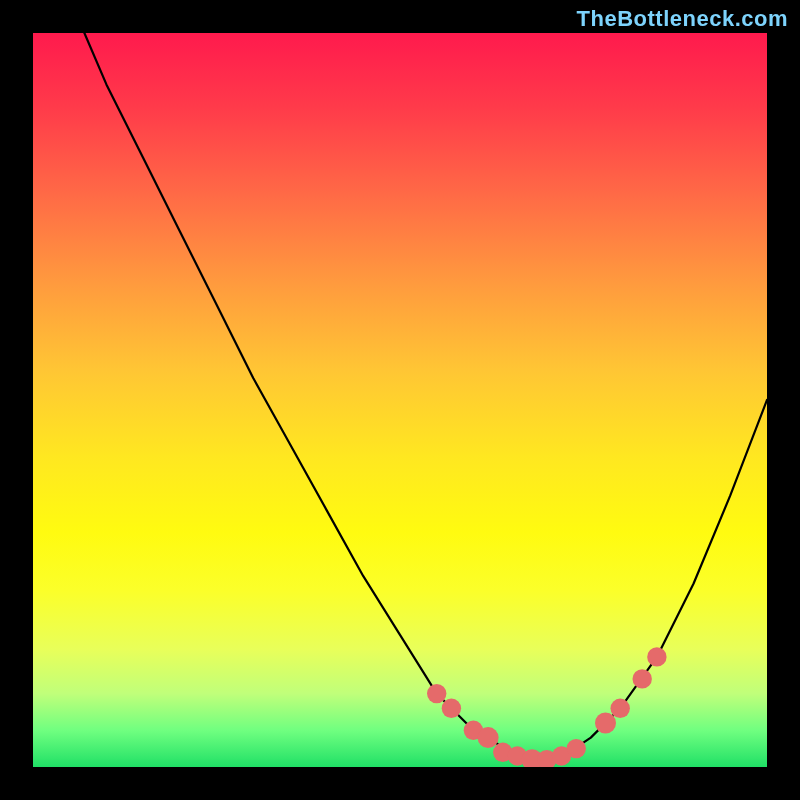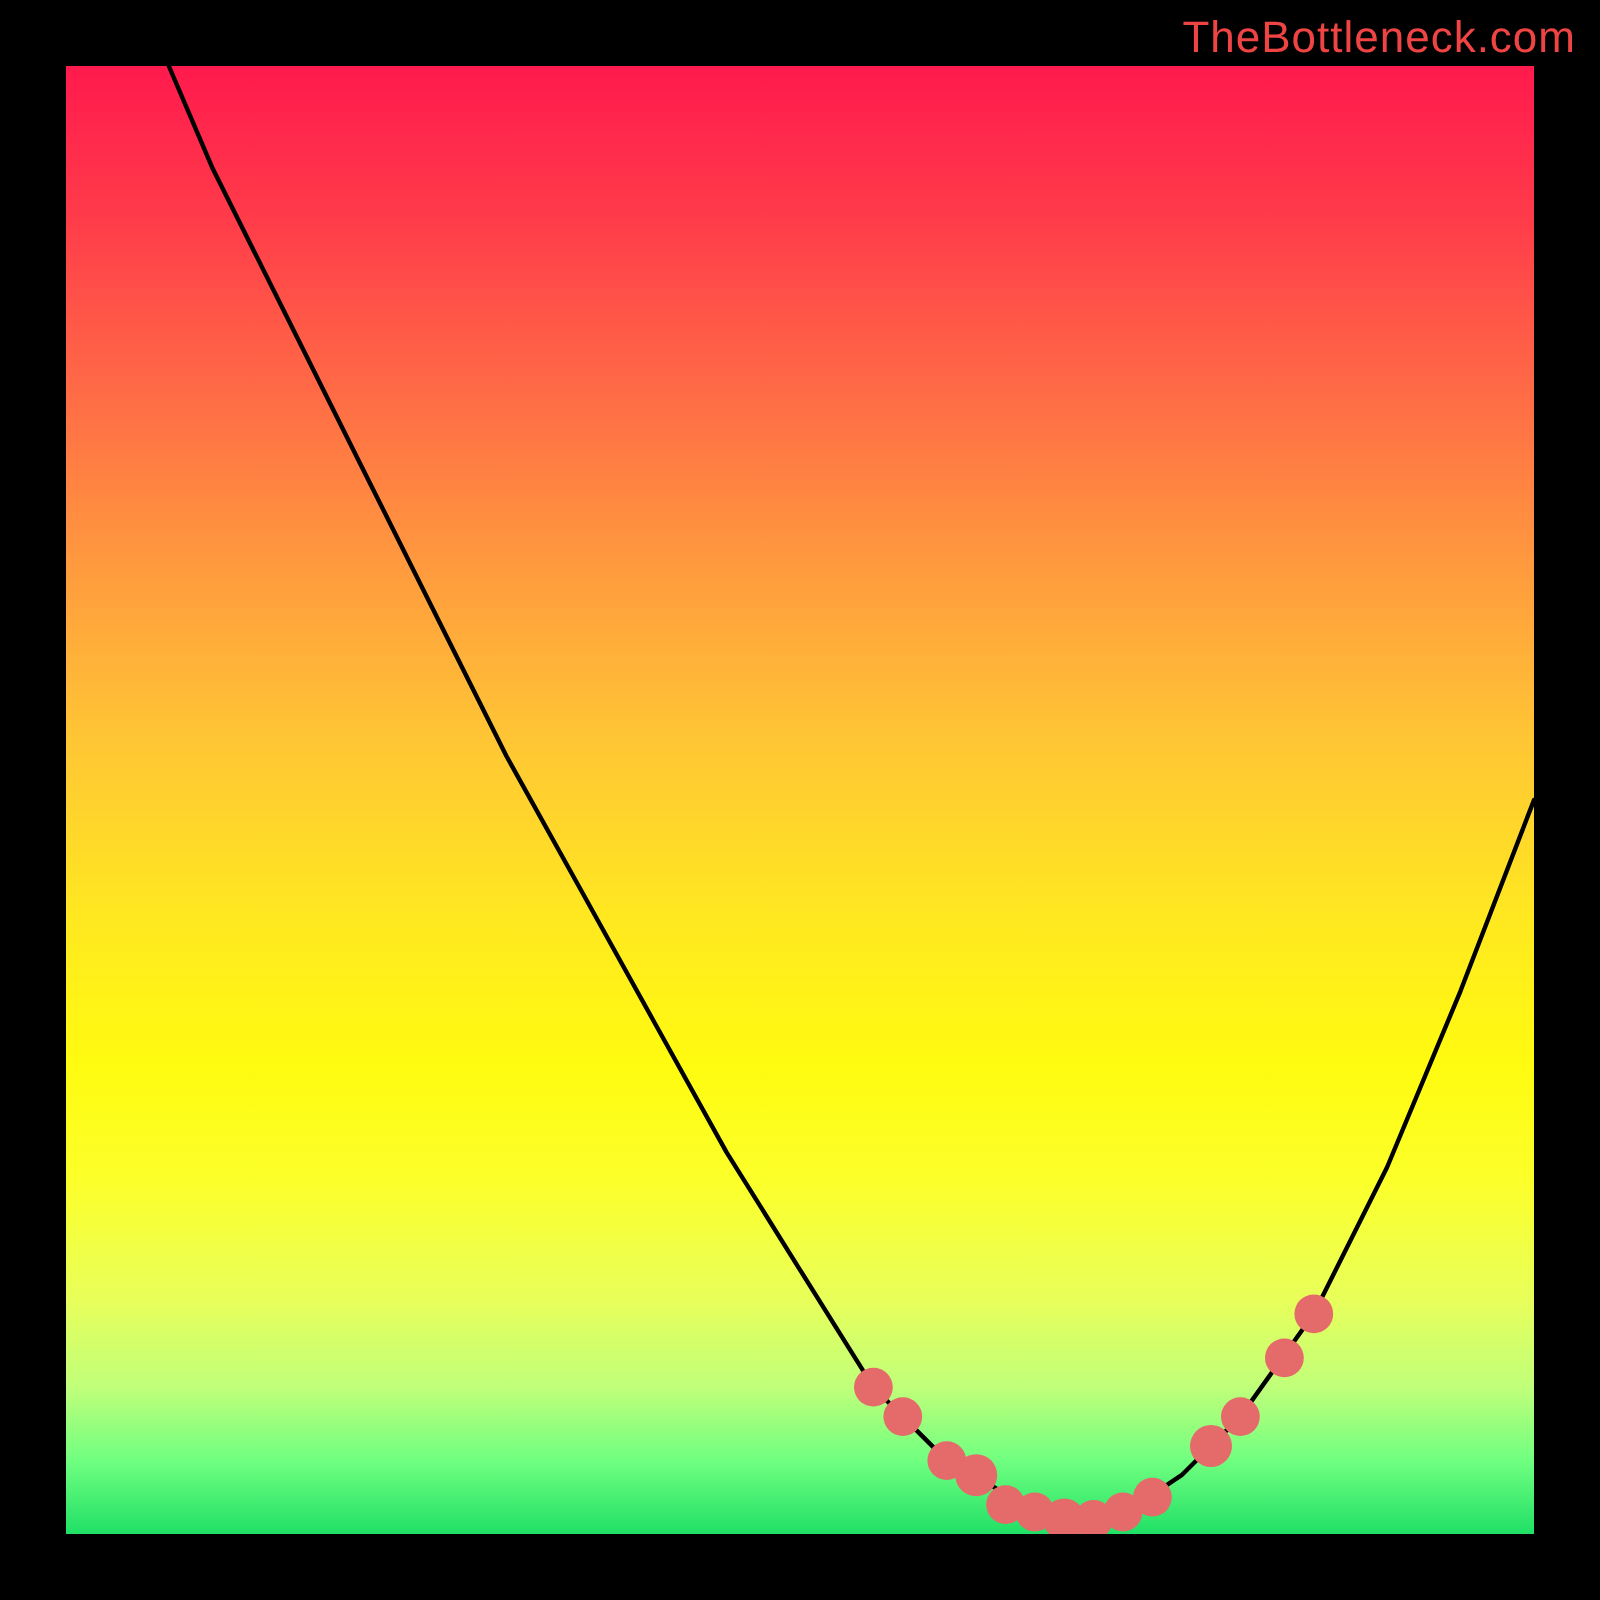--- a/index.html
+++ b/index.html
@@ -8,23 +8,23 @@
   .outer {
     width: 800px;
     height: 800px;
     background: #000;
     position: relative;
   }
   .watermark {
     position: absolute;
     top: 6px;
     right: 12px;
-    color: #ef4444;
+    color: #7dd3fc;
     font-size: 22px;
-    font-weight: normal;
+    font-weight: bold;
     letter-spacing: 0.5px;
     z-index: 5;
   }
   .plot-area {
     position: absolute;
     left: 33px;
     top: 33px;
     width: 734px;
     height: 734px;
     background: linear-gradient(to bottom,

